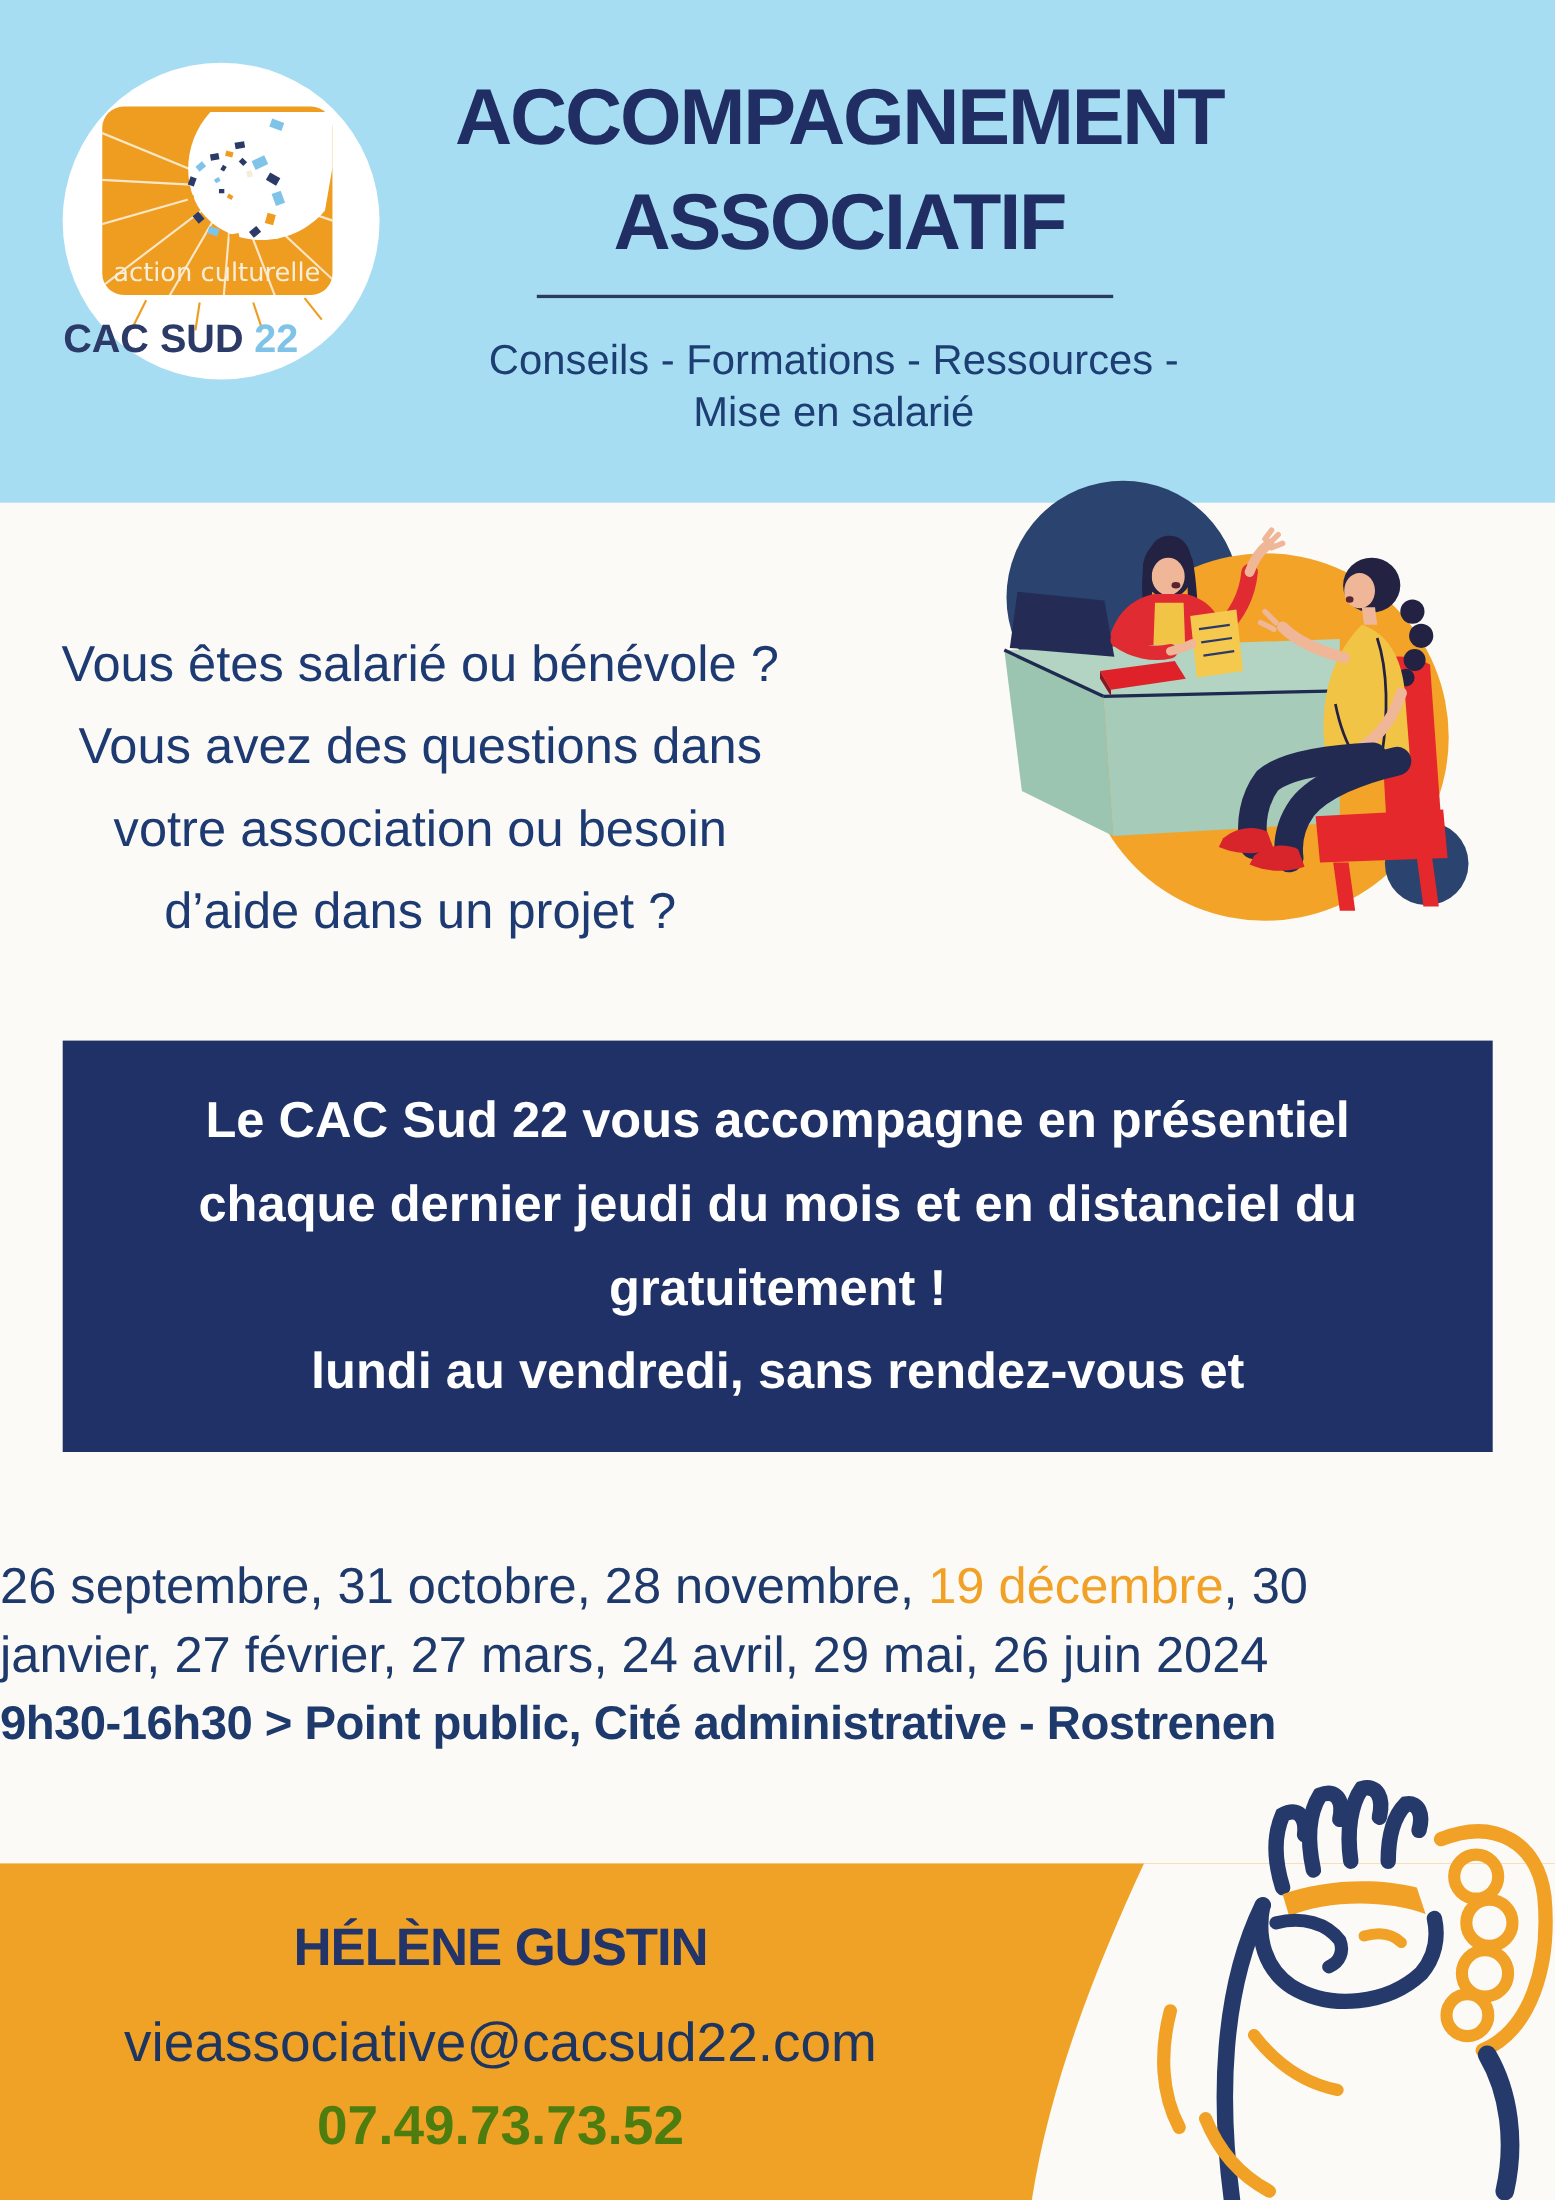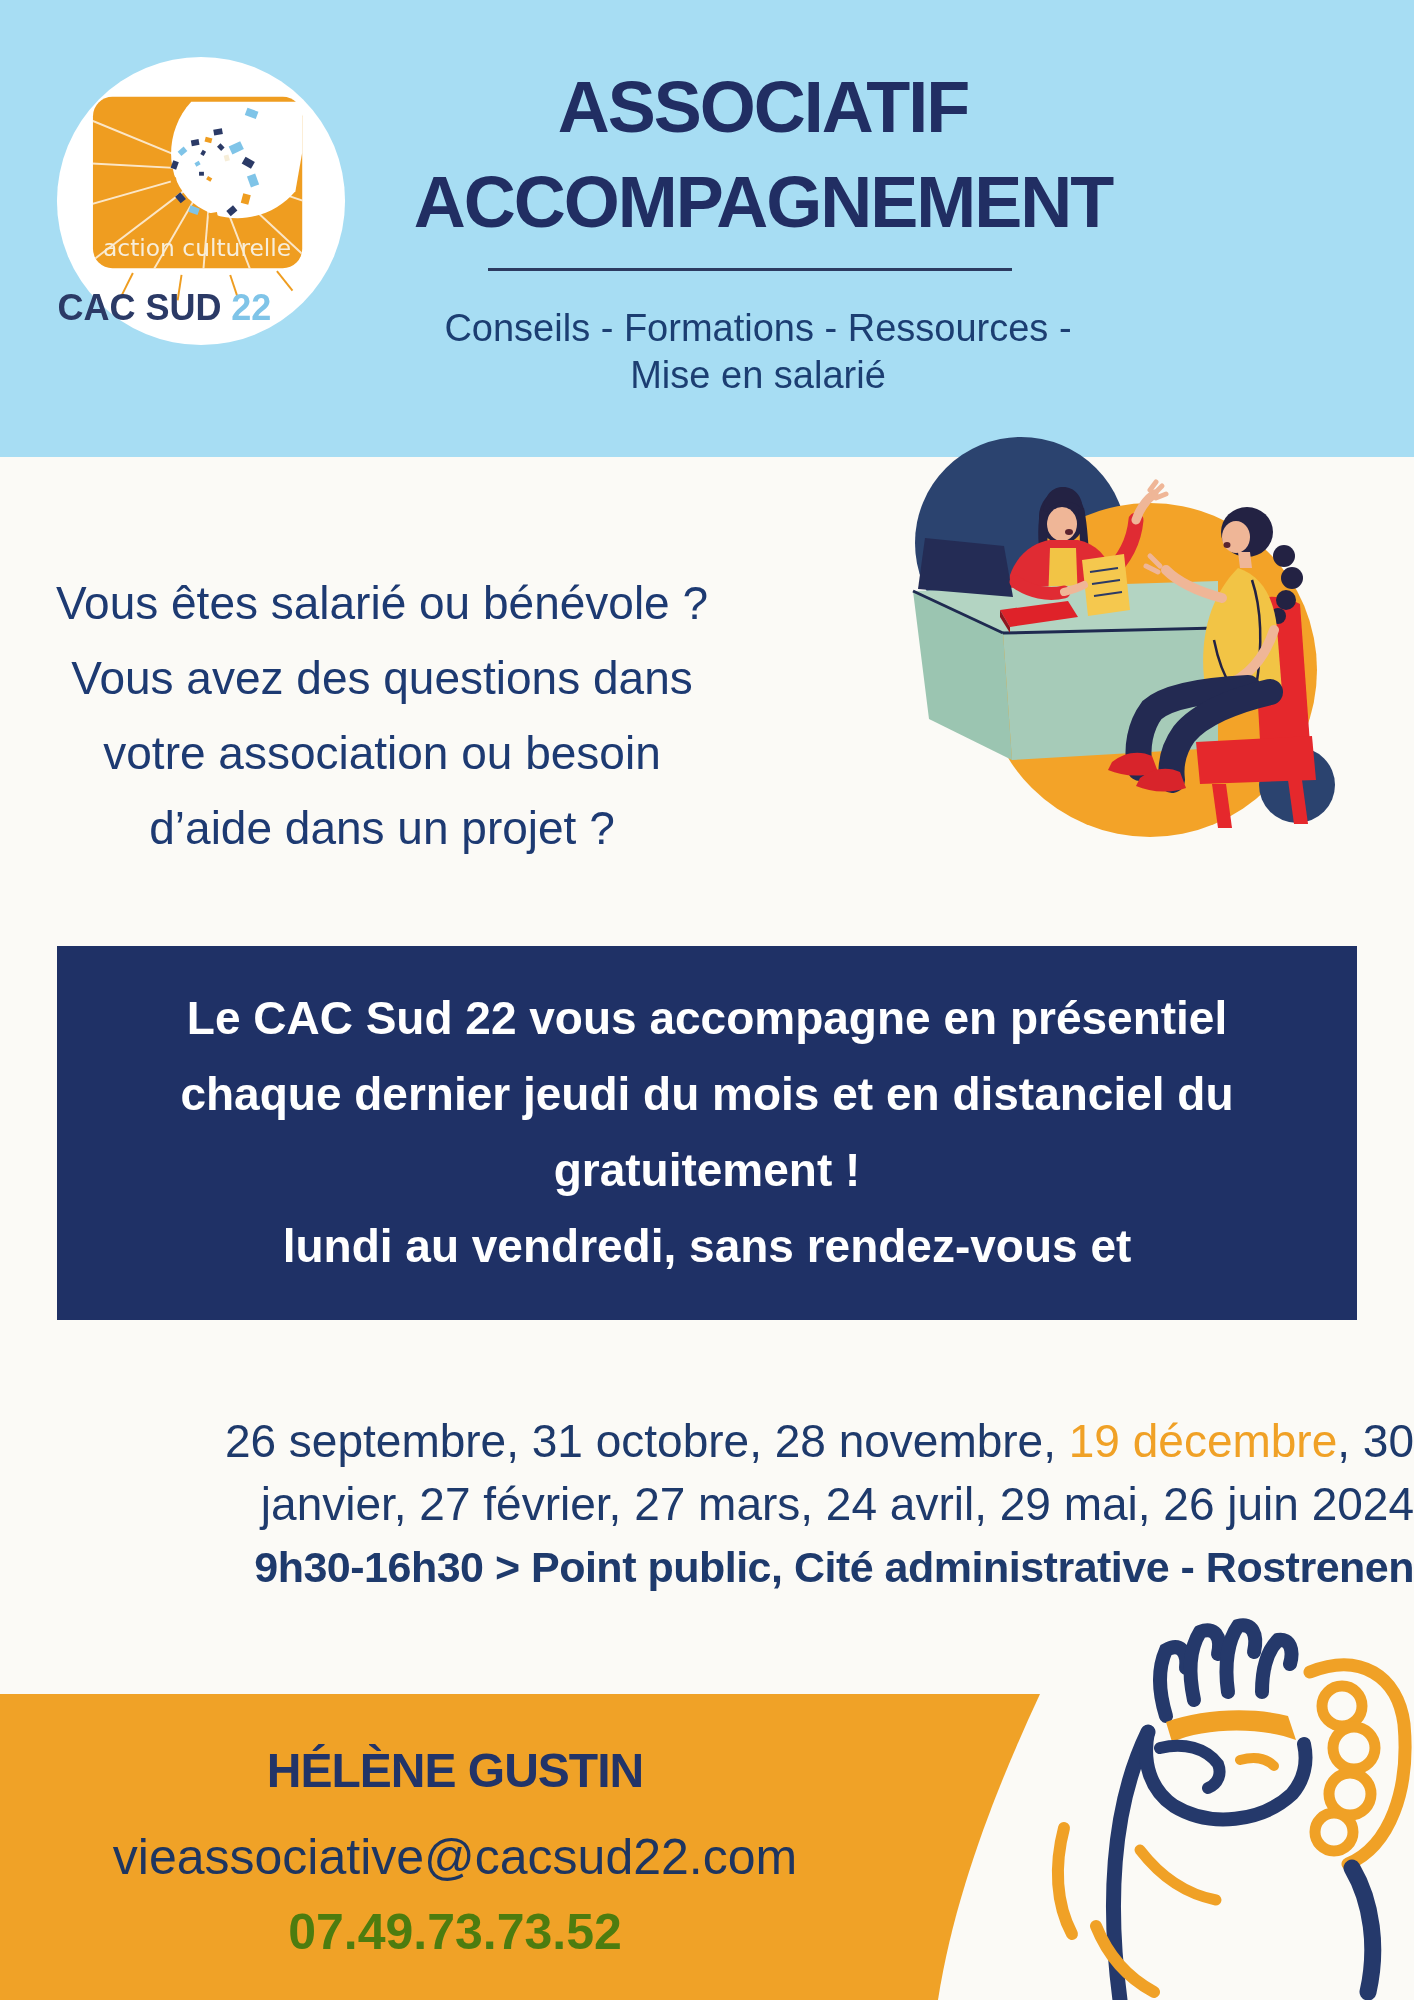--- a/index.html
+++ b/index.html
@@ -24,21 +24,21 @@
   .intro-line{font-size:46px;line-height:75px;color:#1d3a72;}
   
   .illu-top{position:absolute;left:700px;top:330px;width:660px;height:520px;}
   
   .highlight-box{
     position:absolute;left:57px;top:946px;width:1300px;height:374px;
     background:#1f3166;box-sizing:border-box;padding-top:34px;text-align:center;
   }
   .box-line{font-size:46px;line-height:76px;font-weight:bold;color:#ffffff;}
   
-  .schedule{position:absolute;left:0;top:1410px;width:1414px;text-align:right;}
+  .schedule{position:absolute;left:0;top:1410px;width:1414px;text-align:left;}
   .schedule-line{font-size:46px;line-height:63px;color:#1e3a6c;}
   .schedule-line.bold{font-weight:bold;font-size:43px;letter-spacing:-0.5px;}
   .hl-orange{color:#f0a126;}
   
   .band-bottom{position:absolute;left:0;top:1694px;width:1414px;height:306px;background:#f0a227;}
   .illu-fists{position:absolute;left:900px;top:1590px;width:514px;height:410px;}
   .contact-name{position:absolute;left:105px;top:1743px;width:700px;text-align:center;
     font-size:48px;font-weight:bold;letter-spacing:-1px;color:#223468;}
   .contact-email{position:absolute;left:105px;top:1828px;width:700px;text-align:center;
     font-size:50px;color:#1e3560;}
@@ -100,22 +100,22 @@
       <rect x="143" y="110" width="5" height="4" fill="#7fc4e8" transform="rotate(150 146 112)"></rect>
       <rect x="147" y="120" width="5" height="4" fill="#2b3a66" transform="rotate(180 150 122)"></rect>
       <rect x="155" y="125" width="5" height="4" fill="#ef9d20" transform="rotate(210 158 127)"></rect>
     </g>
     <text x="146" y="206" text-anchor="middle" font-size="24" fill="#f7eedb" font-family="DejaVu Sans, sans-serif">action culturelle</text>
     <text x="171" y="272" text-anchor="end" font-size="37" font-weight="bold" fill="#2b3a66" font-family="Liberation Sans, sans-serif">CAC SUD</text>
     <text x="181" y="272" text-anchor="start" font-size="37" font-weight="bold" fill="#7fc4e8" font-family="Liberation Sans, sans-serif">22</text>
   </svg>
 
   <div class="header-text">
+    <div class="title-line">ACCOMPAGNEMENT</div>
     <div class="title-line">ASSOCIATIF</div>
-    <div class="title-line">ACCOMPAGNEMENT</div>
   </div>
   <div class="title-underline"></div>
   <div class="subtitle">
     <div class="subtitle-line">Conseils - Formations - Ressources -</div>
     <div class="subtitle-line">Mise en salarié</div>
   </div>
 
   <div class="intro">
     <div class="intro-line">Vous êtes salarié ou bénévole ?</div>
     <div class="intro-line">Vous avez des questions dans</div>

